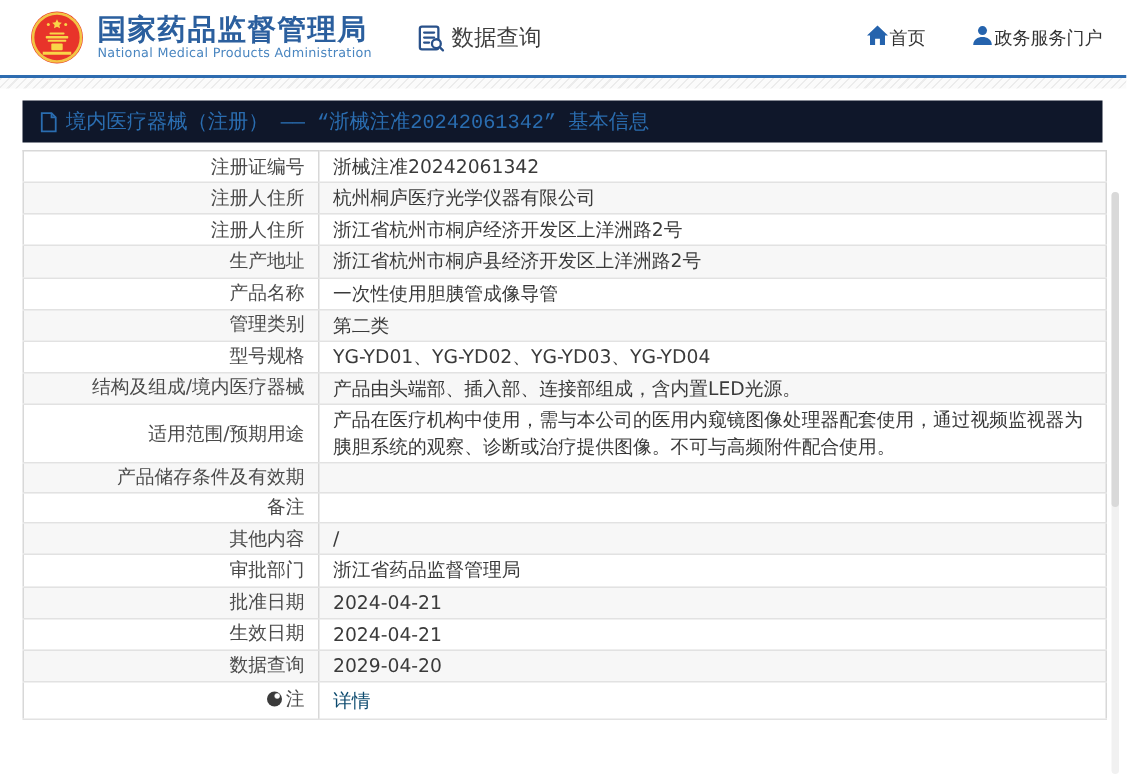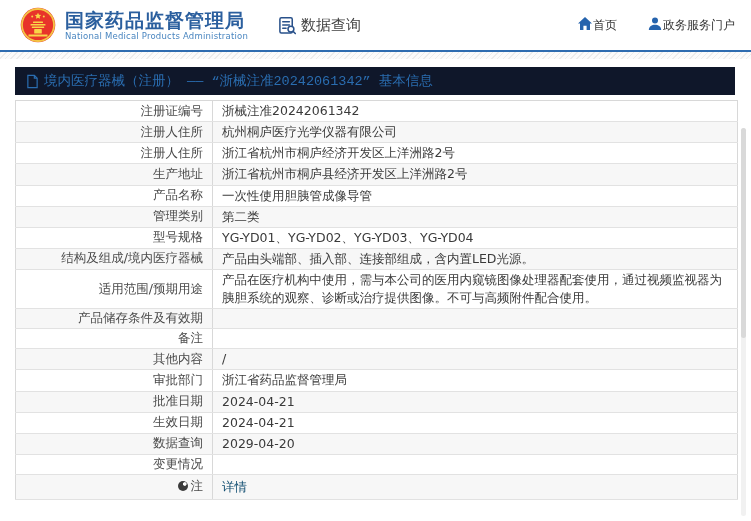--- a/index.html
+++ b/index.html
@@ -189,24 +189,20 @@
           <td>2024-04-21</td>
         </tr>
         <tr>
           <th>生效日期</th>
           <td>2024-04-21</td>
         </tr>
         <tr>
           <th>数据查询</th>
           <td>2029-04-20</td>
         </tr>
-        <tr>
-          <th>变更情况</th>
-          <td></td>
-        </tr>
         <tr class="last-row">
           <th><span class="note-dot"></span>注</th>
           <td><a href="#">详情</a></td>
         </tr>
       </tbody>
   </table>
 
   <div class="scrollbar-track">
     <div class="scrollbar-thumb"></div>
   </div>

